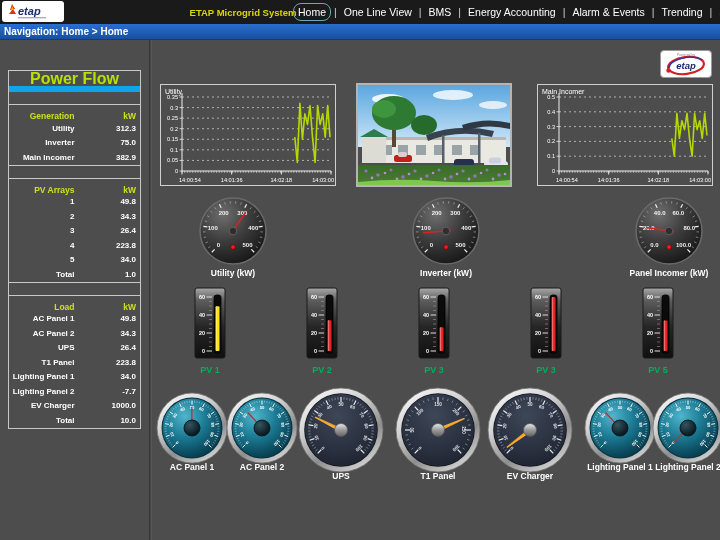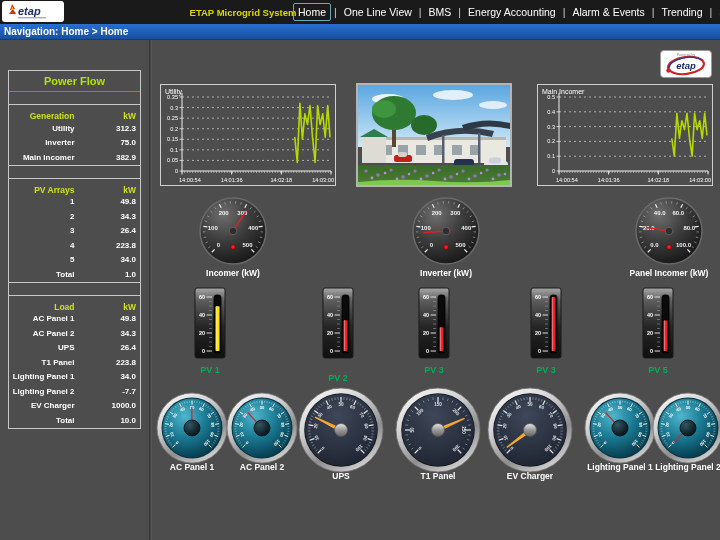--- a/index.html
+++ b/index.html
@@ -7,34 +7,34 @@
   #stage{position:relative;width:720px;height:540px;overflow:hidden;
          font-family:"Liberation Sans",sans-serif;background:#d946ef;}
   
   #topbar{position:absolute;left:0;top:0;width:720px;height:24px;background:#1a1a1a;}
   #logo-box{position:absolute;left:2px;top:1px;width:62px;height:21px;background:#fff;
             border-radius:3px;display:flex;align-items:center;justify-content:center;}
   #app-title{position:absolute;left:168px;top:0;width:150px;height:24px;display:flex;
              align-items:center;justify-content:center;color:#d8d800;font-size:9.5px;font-weight:bold;}
   #menu{position:absolute;left:293px;top:0;height:24px;display:flex;align-items:center;color:#fff;}
   .menu-item{font-size:10.5px;color:#fff;padding:2px 4px;cursor:default;white-space:nowrap;}
-  .menu-item.active{border:1px solid #6fa7b8;border-radius:2px;}
+  .menu-item.active{border:1px solid #6fa7b8;border-radius:8px;}
   .menu-sep{color:#cfcfcf;font-size:10.5px;margin:0 3px;}
   
   #navbar{position:absolute;left:0;top:24px;width:720px;height:16px;
           background:linear-gradient(#2a6fd0,#174f9e);border-bottom:1px solid #123c79;
           display:flex;align-items:center;color:#fff;font-size:10px;font-weight:bold;padding-left:4px;}
   
   #content{position:absolute;left:0;top:40px;width:720px;height:500px;background:#4d4d4d;}
   #vdivider{position:absolute;left:149px;top:0;width:3px;height:500px;
             background:linear-gradient(90deg,#2e2e2e,#5f5f5f);}
   
   #sidebar{position:absolute;left:8px;top:30px;width:133px;border:1px solid #c8c8c8;color:#fff;}
   .sb-title{height:21px;display:flex;align-items:center;justify-content:center;
-            font-size:11px;font-weight:bold;color:#b5e300;border-bottom:1px solid #0ea5e9;}
+            font-size:16px;font-weight:bold;color:#b5e300;border-bottom:6px solid #0ea5e9;}
   .sb-gap{height:13px;border-bottom:1px solid #c8c8c8;}
   .sb-section{border-bottom:1px solid #c8c8c8;}
   .sb-section:last-child{border-bottom:none;}
   .sb-head{height:16px;display:flex;align-items:flex-end;font-size:8.5px;font-weight:bold;color:#cde01e;}
   .sb-row{height:14.5px;display:flex;align-items:center;font-size:8px;font-weight:bold;color:#fff;}
   .sb-l{width:50%;text-align:right;white-space:nowrap;}
   .sb-v{width:50%;text-align:right;padding-right:4px;white-space:nowrap;}
   
   .chart-box{position:absolute;border:1px solid #cfcfcf;}
   #photo-box{position:absolute;left:356px;top:43px;width:156px;height:104px;border:2px solid #b4b4b4;}
@@ -521,21 +521,21 @@
             <line x1="64.81241722823685" y1="56.86250133556391" x2="62.74471579255045" y2="55.45729289093359" stroke="#bbb" stroke-width="0.6"></line>
             <text x="60.24761098220033" y="38.793093466675266" text-anchor="middle" font-size="6" font-weight="bold" fill="#f0f0f0" font-family="Liberation Sans,sans-serif">400</text>
             <line x1="61.21320343559643" y1="61.21320343559643" x2="58.38477631085024" y2="58.384776310850235" stroke="#eee" stroke-width="1.2"></line>
             <text x="54.49568901432423" y="56.49568901432422" text-anchor="middle" font-size="6" font-weight="bold" fill="#f0f0f0" font-family="Liberation Sans,sans-serif">500</text>
             <g transform="rotate(33.641999999999996 40 40)">
               <line x1="40" y1="45" x2="40" y2="17" stroke="#e02020" stroke-width="1.5"></line>
             </g>
             <circle cx="40" cy="40" r="3.8" fill="#2e2e2e" stroke="#666" stroke-width="0.8"></circle>
             <circle cx="40" cy="56" r="2.2" fill="#ff1a1a" stroke="#7a0000" stroke-width="0.6"></circle>
           </svg>
-          <div class="gauge-label">Incomer (kW)</div>
+          <div class="gauge-label">Utility (kW)</div>
         </div>
         <div class="gauge-wrap" style="left: 391px; top: 151px; width: 110px;">
           <svg width="80" height="80" viewBox="0 0 80 80">
             <circle cx="40" cy="40" r="33" fill="url(#darkFace)" stroke="#6a6a6a" stroke-width="1.5"></circle>
             <line x1="18.786796564403573" y1="61.21320343559643" x2="21.61522368914976" y2="58.384776310850235" stroke="#eee" stroke-width="1.2"></line>
             <line x1="15.187582771763147" y1="56.86250133556392" x2="17.255284207449552" y2="55.457292890933594" stroke="#bbb" stroke-width="0.6"></line>
             <line x1="12.467361229480563" y1="51.914436719043415" x2="14.761747793690514" y2="50.92156699245646" stroke="#bbb" stroke-width="0.6"></line>
             <line x1="10.722497141837579" y1="46.544297241896274" x2="13.162289046684446" y2="45.998939138404914" stroke="#bbb" stroke-width="0.6"></line>
             <line x1="10.01480318902805" y1="40.94232277234385" x2="12.513569589942382" y2="40.86379587464853" stroke="#bbb" stroke-width="0.6"></line>
             <text x="25.504310985675772" y="56.49568901432422" text-anchor="middle" font-size="6" font-weight="bold" fill="#f0f0f0" font-family="Liberation Sans,sans-serif">0</text>
@@ -635,21 +635,21 @@
             <line x1="15" y1="19" x2="18" y2="19" stroke="#999" stroke-width="0.6"></line>
             <line x1="15" y1="14.5" x2="18" y2="14.5" stroke="#999" stroke-width="0.6"></line>
             <line x1="12.5" y1="10" x2="18" y2="10" stroke="#ddd" stroke-width="1"></line>
             <text x="11" y="12" text-anchor="end" font-size="5.4" font-weight="bold" fill="#fff" font-family="Liberation Sans,sans-serif">60</text>
             <rect x="20" y="8" width="7" height="58" rx="2.5" fill="#0b0b0b" stroke="#000" stroke-width="0.8"></rect>
             <rect x="21.5" y="19.18" width="4" height="44.82" rx="1" fill="#ffe400"></rect>
             <rect x="22" y="19.18" width="1.2" height="44.82" fill="rgba(255,255,255,.35)"></rect>
           </svg>
           <div class="bar-label">PV 1</div>
         </div>
-        <div class="gauge-wrap" style="left: 308px; top: 247px; width: 60px; gap: 8px;">
+        <div class="gauge-wrap" style="left: 292px; top: 247px; width: 60px;">
           <svg width="32" height="74" viewBox="0 0 32 74">
             <rect x="1" y="1" width="30" height="70" rx="2" fill="url(#barPanel)" stroke="#1a1a1a" stroke-width="1"></rect>
             <line x1="12.5" y1="64" x2="18" y2="64" stroke="#ddd" stroke-width="1"></line>
             <text x="11" y="66" text-anchor="end" font-size="5.4" font-weight="bold" fill="#fff" font-family="Liberation Sans,sans-serif">0</text>
             <line x1="15" y1="59.5" x2="18" y2="59.5" stroke="#999" stroke-width="0.6"></line>
             <line x1="15" y1="55" x2="18" y2="55" stroke="#999" stroke-width="0.6"></line>
             <line x1="15" y1="50.5" x2="18" y2="50.5" stroke="#999" stroke-width="0.6"></line>
             <line x1="12.5" y1="46" x2="18" y2="46" stroke="#ddd" stroke-width="1"></line>
             <text x="11" y="48" text-anchor="end" font-size="5.4" font-weight="bold" fill="#fff" font-family="Liberation Sans,sans-serif">20</text>
             <line x1="15" y1="41.5" x2="18" y2="41.5" stroke="#999" stroke-width="0.6"></line>

